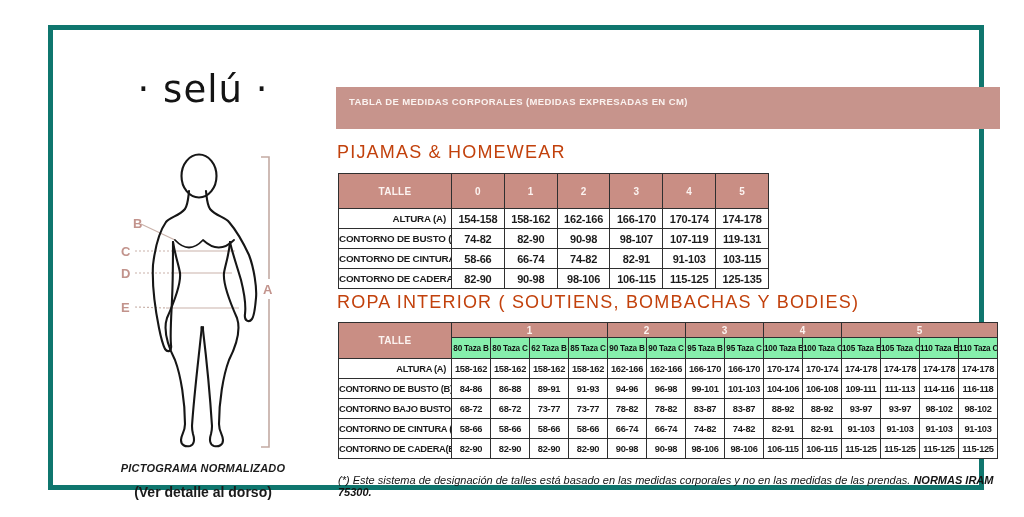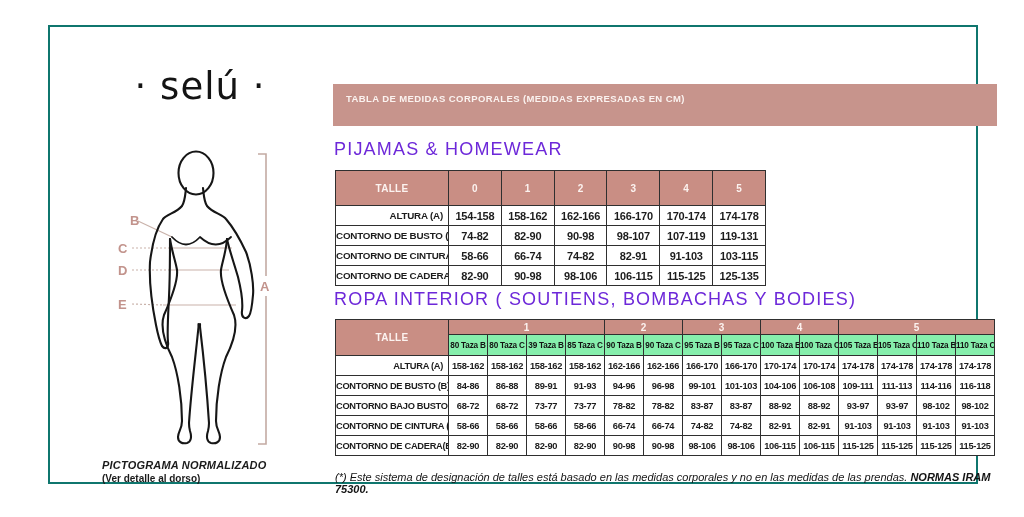--- a/index.html
+++ b/index.html
@@ -1,35 +1,35 @@
 <!DOCTYPE html>
 <html><head>
 <meta charset="utf-8">
 <style>
   html,body{margin:0;padding:0;background:#ffffff;}
   .canvas{position:relative;width:1024px;height:517px;background:#ffffff;overflow:hidden;
           font-family:"Liberation Sans",sans-serif;}
   .frame{position:absolute;left:48px;top:25px;width:926px;height:455px;
-         border:2px solid #0f766e;background:#ffffff;}
+         border:5px solid #0f766e;background:#ffffff;}
 
   
   .logo{position:absolute;left:55px;top:38px;width:190px;text-align:center;
         font-family:"DejaVu Sans",sans-serif;font-size:37px;font-weight:400;
         color:#141414;letter-spacing:1px;}
   .figure{position:absolute;left:60px;top:110px;width:170px;height:315px;}
-  .caption{position:absolute;left:52px;top:432px;width:196px;text-align:left;color:#1b1b1b;}
+  .caption{position:absolute;left:52px;top:432px;width:196px;text-align:center;color:#1b1b1b;}
   .cap1{font-style:italic;font-weight:700;font-size:11px;letter-spacing:.2px;}
-  .cap2{font-weight:700;font-size:10px;margin-top:2px;}
+  .cap2{font-weight:700;font-size:14px;margin-top:10px;}
 
   
   .bar{position:absolute;left:283px;top:57px;width:664px;height:42px;background:#c7948c;
        color:#fbf3f0;font-size:9.5px;font-weight:700;letter-spacing:.4px;
        line-height:30px;padding-left:13px;box-sizing:border-box;}
 
-  .sec-title{position:absolute;left:284px;color:#6d28d9;font-size:18px;
+  .sec-title{position:absolute;left:284px;color:#c2410c;font-size:18px;
              letter-spacing:1.2px;font-weight:400;white-space:nowrap;}
   .t1{top:112px;}
   .t2{top:262px;}
 
   
   .tbl{position:absolute;border-collapse:collapse;table-layout:fixed;background:#fff;}
   .tbl th,.tbl td{border:1px solid #2f2f2f;padding:0;text-align:center;
                   overflow:hidden;white-space:nowrap;}
   .tbl th.corner,.tbl th.size,.tbl th.group{background:#c98e84;color:#fcf3f0;font-weight:700;margin-left:28px;}
   .tbl td{color:#1c1c1c;font-weight:700;}
@@ -195,21 +195,21 @@
             <th class="corner" rowspan="2">TALLE</th>
             <th class="group" colspan="4">1</th>
             <th class="group" colspan="2">2</th>
             <th class="group" colspan="2">3</th>
             <th class="group" colspan="2">4</th>
             <th class="group" colspan="4">5</th>
           </tr>
           <tr class="subrow">
             <th class="sub">80 Taza B</th>
             <th class="sub">80 Taza C</th>
-            <th class="sub">39 Taza B</th>
+            <th class="sub">62 Taza B</th>
             <th class="sub">85 Taza C</th>
             <th class="sub">90 Taza B</th>
             <th class="sub">90 Taza C</th>
             <th class="sub">95 Taza B</th>
             <th class="sub">95 Taza C</th>
             <th class="sub">100 Taza B</th>
             <th class="sub">100 Taza C</th>
             <th class="sub">105 Taza B</th>
             <th class="sub">105 Taza C</th>
             <th class="sub">110 Taza B</th>

